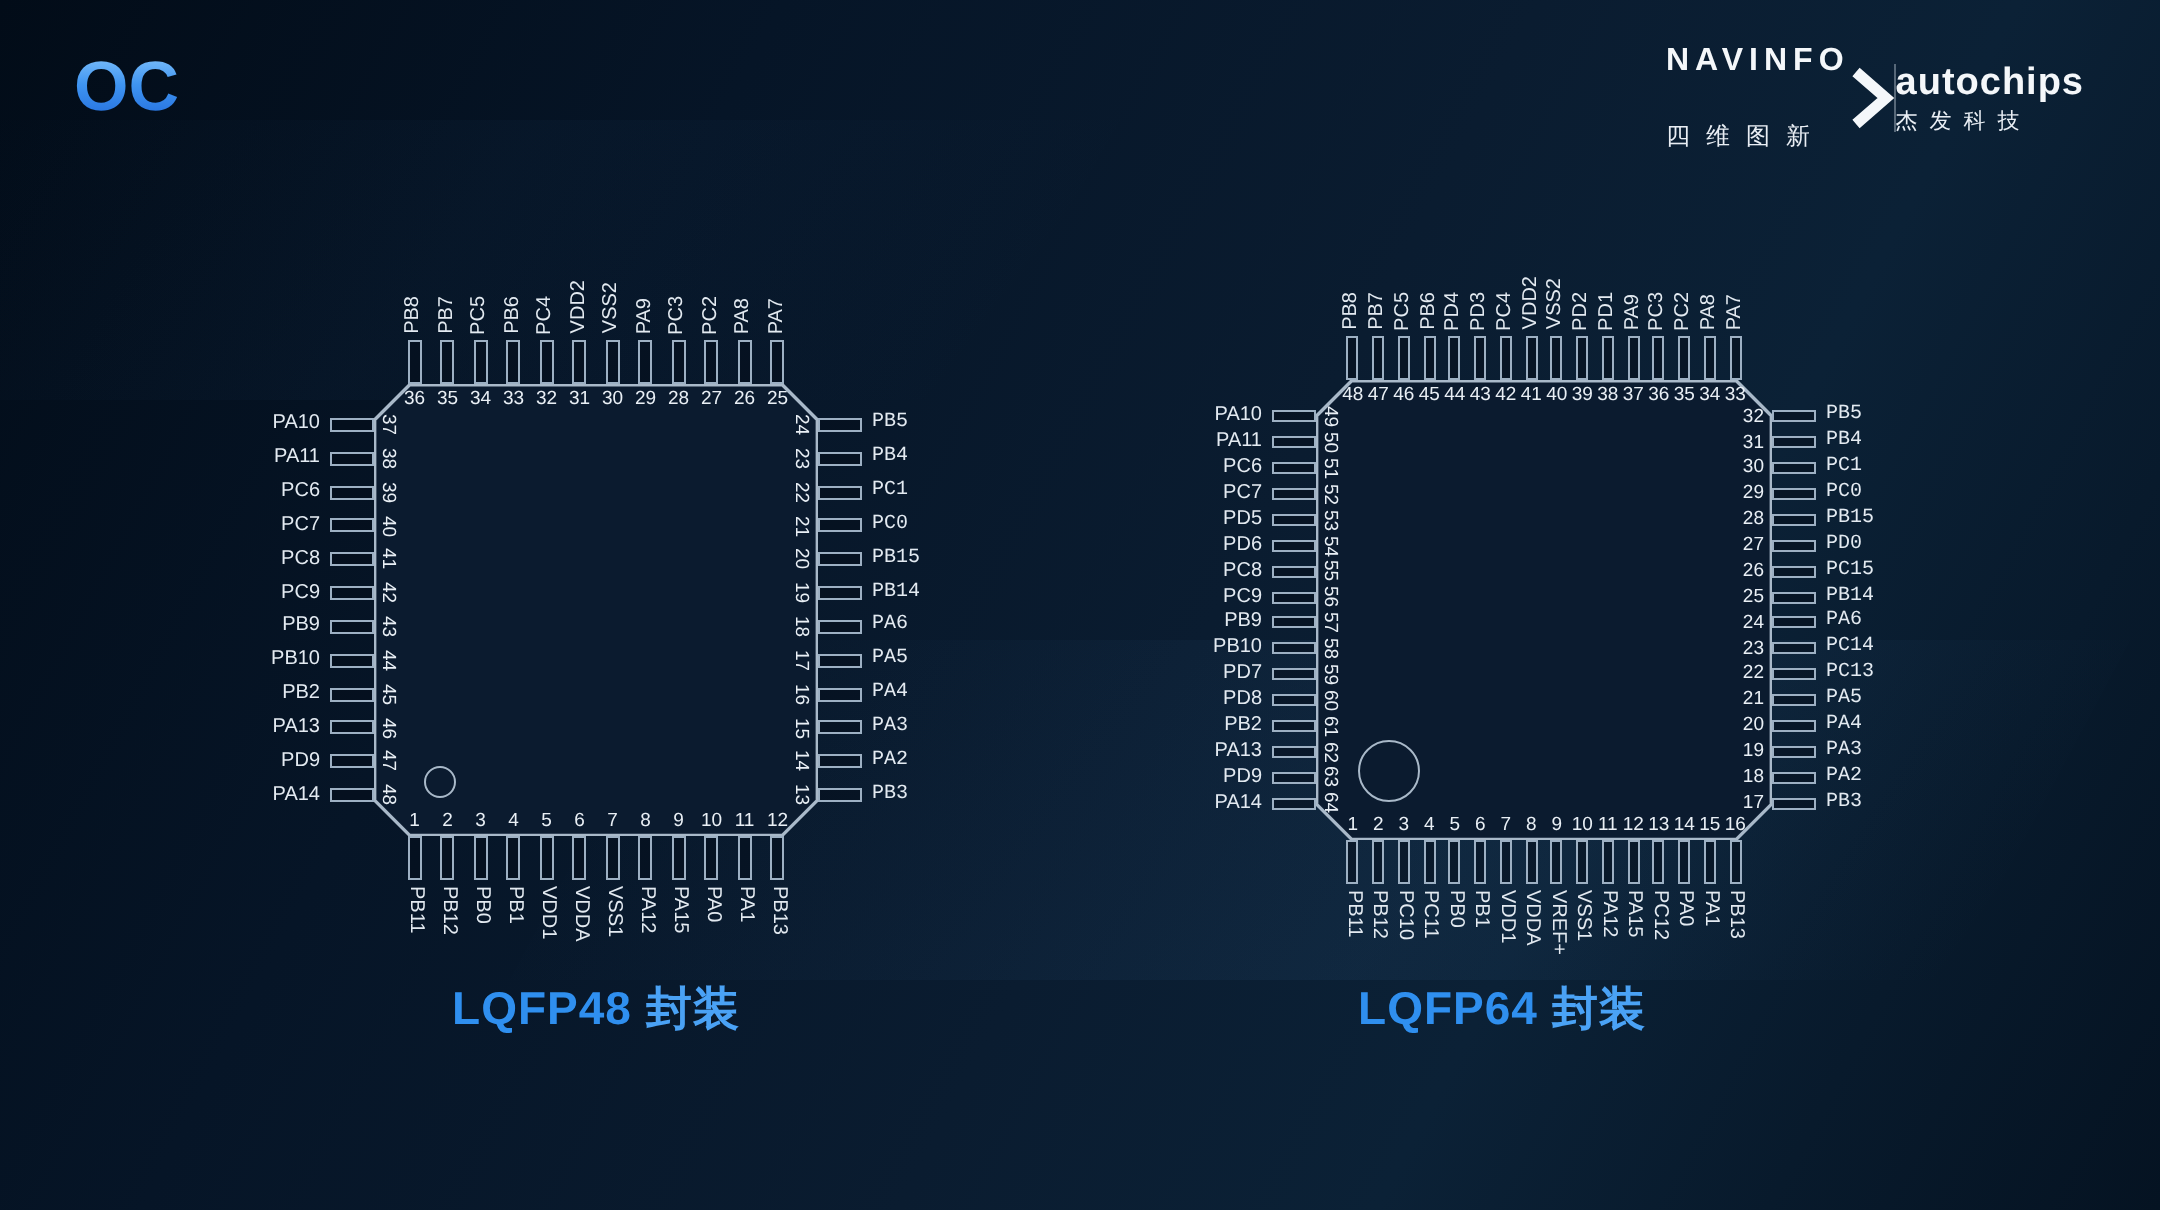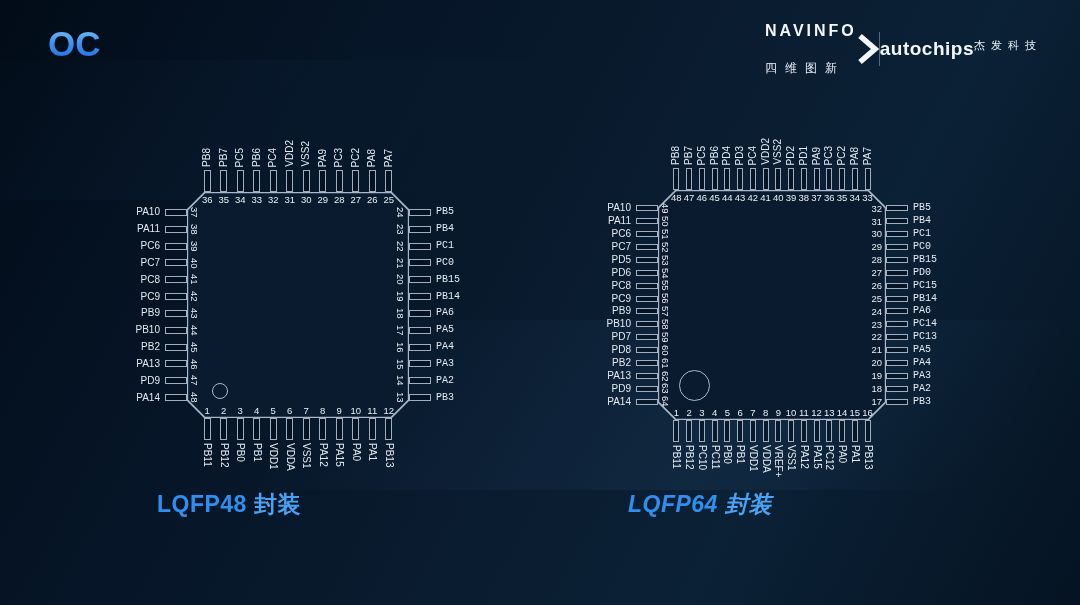--- a/index.html
+++ b/index.html
@@ -8,31 +8,31 @@
     position:relative;width:1080px;height:605px;overflow:hidden;
     background:linear-gradient(118deg,#020c18 0%,#061527 28%,#0a1c30 55%,#0b2136 72%,#051322 100%);
   }
   .streak{position:absolute;pointer-events:none;}
   .streak.s1{left:300px;top:320px;width:720px;height:170px;transform:skewX(-28deg);
     background:linear-gradient(100deg,transparent 0%,rgba(70,130,190,0.06) 40%,rgba(80,140,200,0.08) 60%,transparent 100%);}
   .streak.s2{left:-80px;top:60px;width:600px;height:140px;transform:skewX(-30deg);
     background:linear-gradient(100deg,transparent 0%,rgba(60,120,180,0.04) 50%,transparent 100%);}
 
   
-  .logo-oc{position:absolute;left:48px;top:24px;font-size:35px;font-weight:900;letter-spacing:0px;
+  .logo-oc{position:absolute;left:37px;top:24px;font-size:35px;font-weight:900;letter-spacing:0px;
     background:linear-gradient(180deg,#8cc9fb 0%,#3f95f2 45%,#1e66d8 100%);
     -webkit-background-clip:text;background-clip:text;color:transparent;}
   .page-title{position:absolute;left:102px;top:29px;font-size:26px;font-weight:bold;color:#f2f6fb;letter-spacing:1px;}
   .brand-group{position:absolute;right:38px;top:26px;display:flex;align-items:center;height:46px;}
   .brand-navinfo{display:flex;flex-direction:column;align-items:flex-start;}
   .brand-navinfo .en{font-size:16px;font-weight:bold;color:#f4f7fa;letter-spacing:3px;}
   .brand-navinfo .cn{font-size:12px;color:#e9eef4;letter-spacing:8px;margin-top:20px;}
   .brand-arrow{display:flex;align-items:center;}
   .brand-divider{width:1px;height:34px;background:rgba(230,240,250,0.35);}
-  .brand-autochips{display:flex;flex-direction:row;align-items:flex-start;}
+  .brand-autochips{display:flex;flex-direction:column;align-items:flex-start;}
   .brand-autochips .en{font-size:19px;font-weight:bold;color:#f4f7fa;letter-spacing:0.5px;}
   .brand-autochips .cn{font-size:11px;color:#e9eef4;letter-spacing:6px;margin-top:0;}
 
   
   .chip{position:absolute;}
   .chip-0{left:187px;top:192px;width:222px;height:226px;}
   .chip-1{left:658px;top:190px;width:228px;height:230px;}
   .body-outline,.body-fill{position:absolute;
     clip-path:polygon(17px 0,calc(100% - 17px) 0,100% 17px,100% calc(100% - 17px),calc(100% - 17px) 100%,17px 100%,0 calc(100% - 17px),0 17px);}
   .body-outline{inset:0;background:#a9b9c9;}
@@ -71,23 +71,23 @@
   .nums-top .num,.nums-bottom .num{flex:1;text-align:center;}
   .nums-left .num{flex:1;writing-mode:vertical-rl;text-align:center;}
   .nums-right.vertcol .num{flex:1;writing-mode:vertical-rl;text-align:center;align-self:flex-end;}
   .nums-right:not(.vertcol) .num{flex:1;display:flex;align-items:center;justify-content:flex-end;}
 
   .pin1{position:absolute;border:1.4px solid #a9b9c9;border-radius:50%;background:transparent;}
   .chip-0 .pin1{left:25px;bottom:19px;width:14px;height:14px;}
   .chip-1 .pin1{left:21px;bottom:19px;width:29px;height:29px;}
 
   
-  .caption{position:absolute;top:489px;font-weight:bold;font-size:23px;letter-spacing:0.5px;}
+  .caption{position:absolute;top:489px;font-weight:bold;font-size:23px;text-align:center;letter-spacing:0.5px;}
   .cap-0{left:157px;width:282px;}
-  .cap-1{left:628px;width:288px;font-style:italic;}
+  .cap-1{left:607px;width:288px;}
   .caption .en{color:#2f8fef;}
   .caption .cn{color:#4aa2f5;margin-left:7px;}
 </style>
 </head>
 <body>
 
 <div id="stage">
   <div class="streak s1"></div>
   <div class="streak s2"></div>
 

